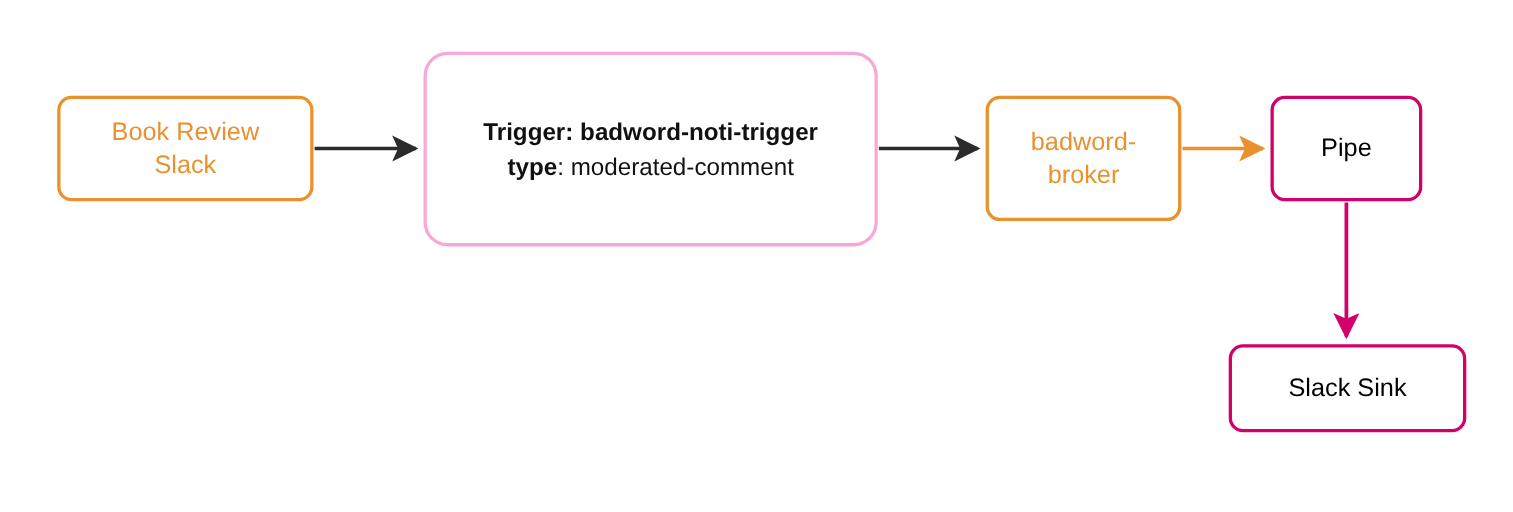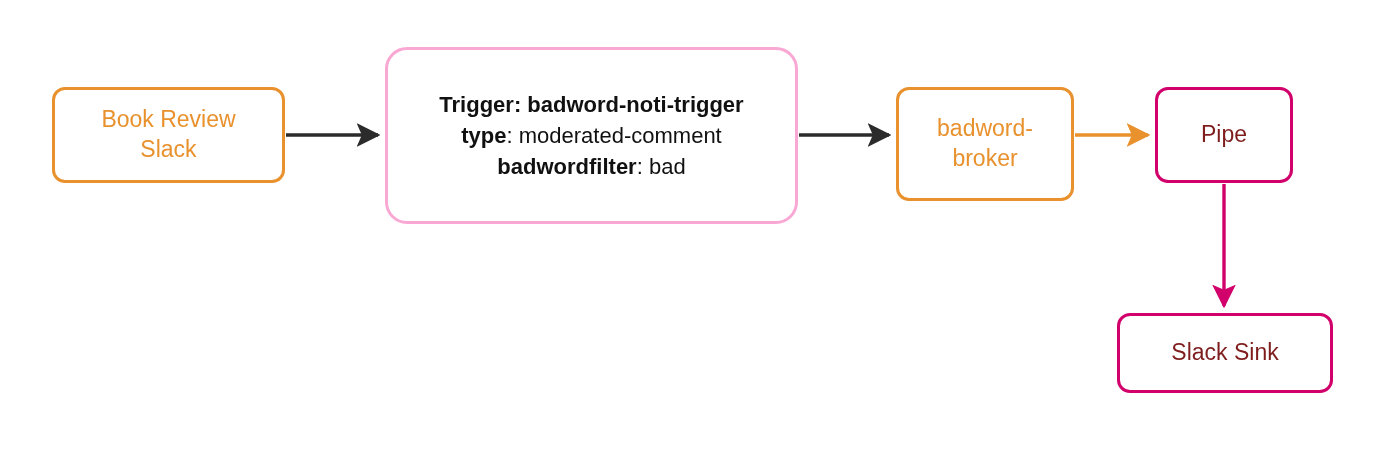--- a/index.html
+++ b/index.html
@@ -64,21 +64,21 @@
     line-height: 1.42;
   }
   .trigger-line b {
     font-weight: 700;
   }
 
   
   .node-sink {
     border: 3px solid #D1006B;
     border-radius: 13px;
-    color: #7f1d1d;
+    color: #000000;
     font-size: 23px;
   }
 
   
   #node-book-review-broker { left: 52px;   top: 87px;  width: 233px; height: 96px; }
   #node-trigger            { left: 385px;  top: 47px;  width: 413px; height: 177px; }
   #node-badword-broker     { left: 896px;  top: 87px;  width: 178px; height: 114px; }
   #node-pipe               { left: 1155px; top: 87px;  width: 138px; height: 96px; }
   #node-slack-sink         { left: 1117px; top: 313px; width: 216px; height: 80px; }
 </style>
@@ -114,23 +114,20 @@
 Slack</span>
   </div>
 
   <div class="node node-trigger" id="node-trigger">
     <span class="trigger-line">
       <b>Trigger:</b><b>&nbsp;</b><b>badword-noti-trigger</b>
     </span>
     <span class="trigger-line">
       <b>type</b><span>:&nbsp;</span><span>moderated-comment</span>
     </span>
-    <span class="trigger-line">
-      <b>badwordfilter</b><span>:&nbsp;</span><span>bad</span>
-    </span>
   </div>
 
   <div class="node node-broker" id="node-badword-broker">
     <span class="node-label">badword-
 broker</span>
   </div>
 
   <div class="node node-sink" id="node-pipe">
     <span class="node-label">Pipe</span>
   </div>

